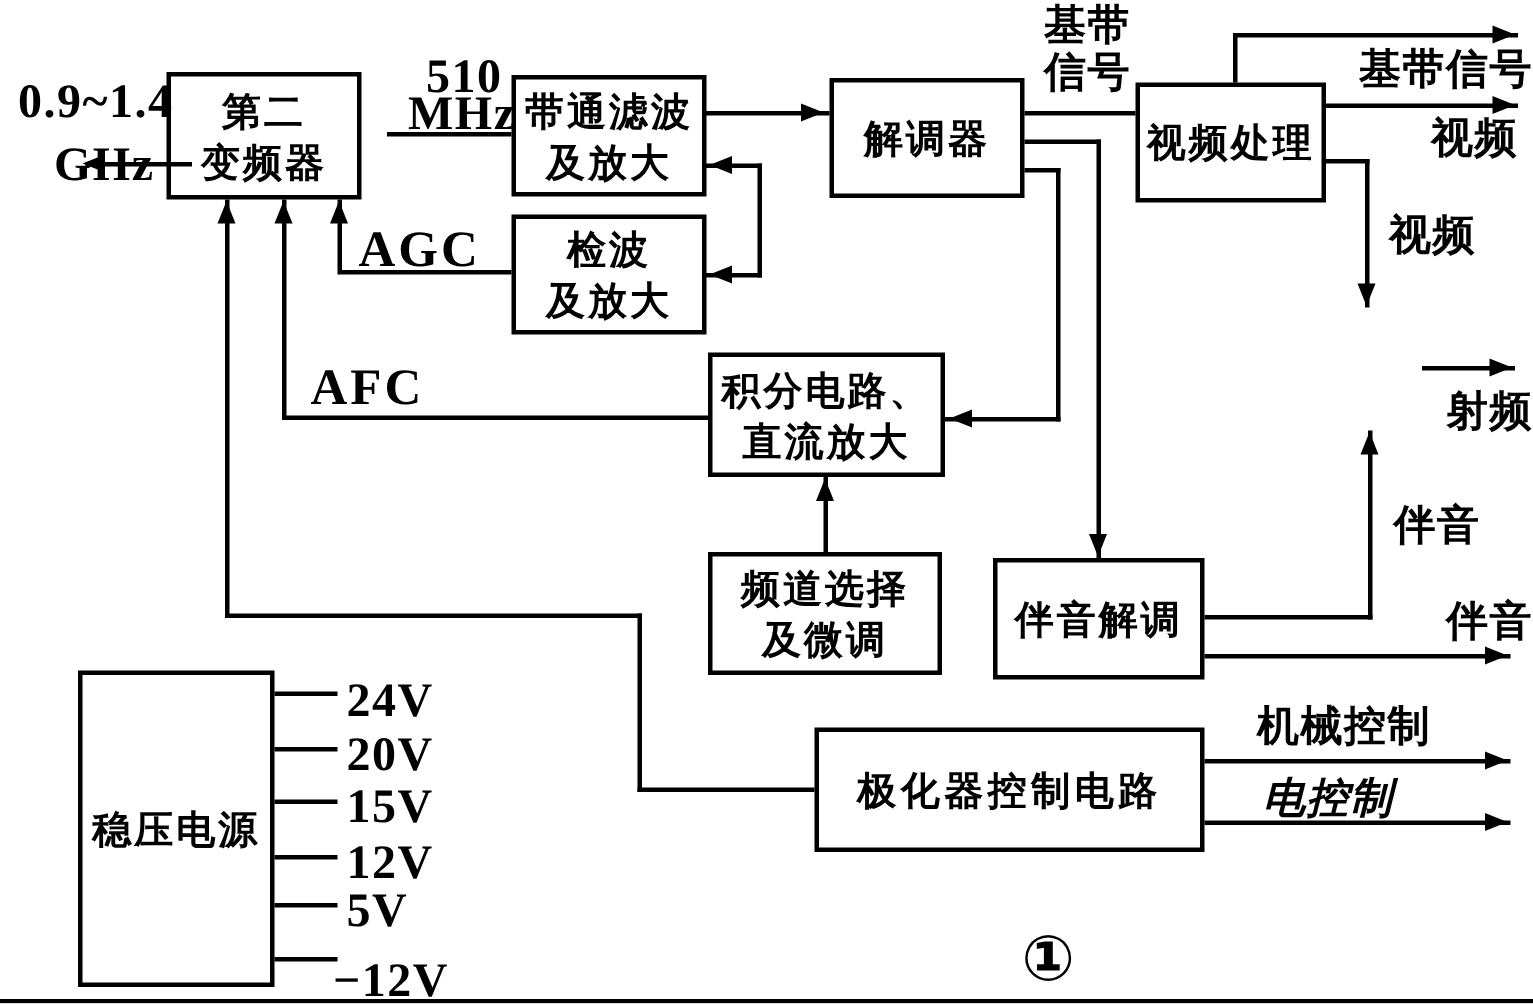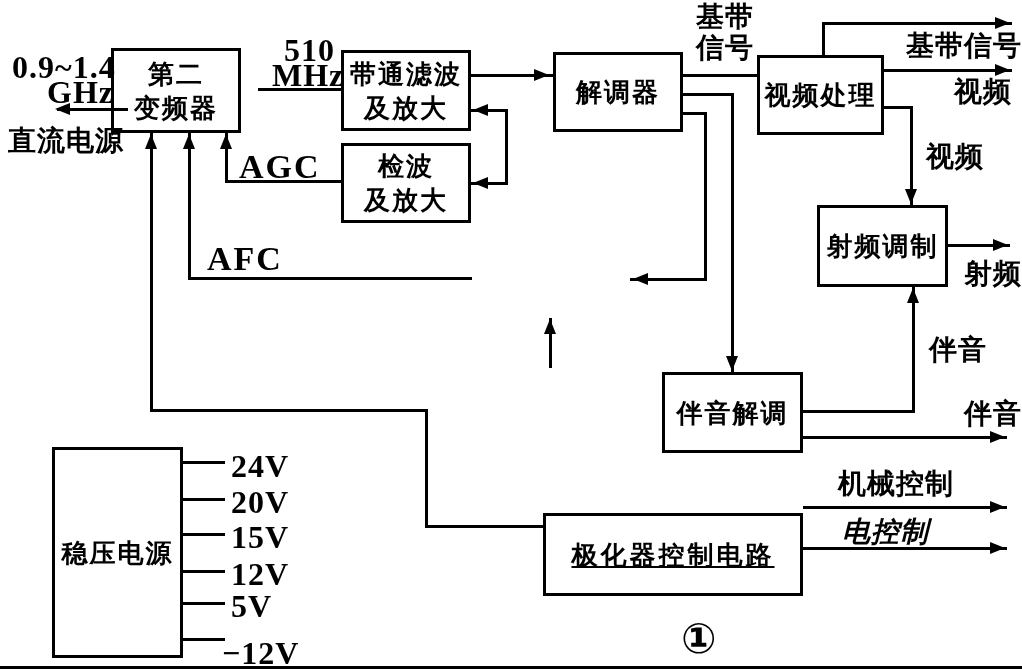--- a/index.html
+++ b/index.html
@@ -43,30 +43,35 @@
   <div class="box" style="left:341px;top:143px;width:130px;height:80px;">
     <span>检波</span>
     <span>及放大</span>
   </div>
   <div class="box" style="left:553px;top:52px;width:130px;height:80px;">
     <span>解调器</span>
   </div>
   <div class="box" style="left:757px;top:55px;width:127px;height:80px;">
     <span>视频处理</span>
   </div>
+  <div class="box" style="left:472px;top:235px;width:158px;height:83px;">
+    <span>积分电路、</span>
+    <span>直流放大</span>
+  </div>
+  <div class="box" style="left:472px;top:368px;width:156px;height:82px;">
+    <span>频道选择</span>
+    <span>及微调</span>
+  </div>
   <div class="box" style="left:662px;top:372px;width:141px;height:81px;">
     <span>伴音解调</span>
-  </div>
-  <div class="box" style="left:817px;top:205px;width:131px;height:82px;">
-    <span>射频调制</span>
   </div>
   <div class="box" style="left:52px;top:447px;width:131px;height:211px;">
     <span>稳压电源</span>
   </div>
-  <div class="box" style="left:543px;top:513px;width:260px;height:83px;letter-spacing:3px;text-decoration:underline;">
+  <div class="box" style="left:543px;top:485px;width:260px;height:83px;letter-spacing:3px;">
     <span>极化器控制电路</span>
   </div>
 
   <div class="h" style="left:57px;top:108px;width:71px;"></div>
   <div class="ar ar-l" style="left:55px;top:103px;"></div>
 
   <div class="h" style="left:258px;top:88px;width:83px;"></div>
 
   <div class="h" style="left:470px;top:74px;width:83px;"></div>
   <div class="ar ar-r" style="left:534px;top:69px;"></div>
@@ -134,22 +139,21 @@
   <div class="h" style="left:183px;top:461px;width:42px;"></div>
   <div class="h" style="left:183px;top:498px;width:42px;"></div>
   <div class="h" style="left:183px;top:533px;width:42px;"></div>
   <div class="h" style="left:183px;top:570px;width:42px;"></div>
   <div class="h" style="left:183px;top:602px;width:42px;"></div>
   <div class="h" style="left:183px;top:638px;width:42px;"></div>
 
   <div class="h" style="left:0px;top:666px;width:1022px;height:3px;"></div>
 
   <div class="lbl ltn" style="left:12px;top:50px;">0.9~1.4</div>
-  <div class="lbl ltn" style="left:36px;top:75px;margin-left:11px;">GHz</div>
-  <div class="lbl cjk" style="left:8px;top:126px;">直流电源</div>
+  <div class="lbl ltn" style="left:36px;top:92px;">GHz</div>
   <div class="lbl ltn" style="left:284px;top:33px;">510</div>
   <div class="lbl ltn" style="left:272px;top:58px;">MHz</div>
   <div class="lbl ltn-big" style="left:239px;top:149px;">AGC</div>
   <div class="lbl ltn-big" style="left:207px;top:241px;">AFC</div>
   <div class="lbl cjk" style="left:696px;top:2px;">基带</div>
   <div class="lbl cjk" style="left:696px;top:33px;">信号</div>
   <div class="lbl cjk" style="left:906px;top:31px;">基带信号</div>
   <div class="lbl cjk" style="left:954px;top:77px;">视频</div>
   <div class="lbl cjk" style="left:926px;top:142px;">视频</div>
   <div class="lbl cjk" style="left:964px;top:259px;">射频</div>

